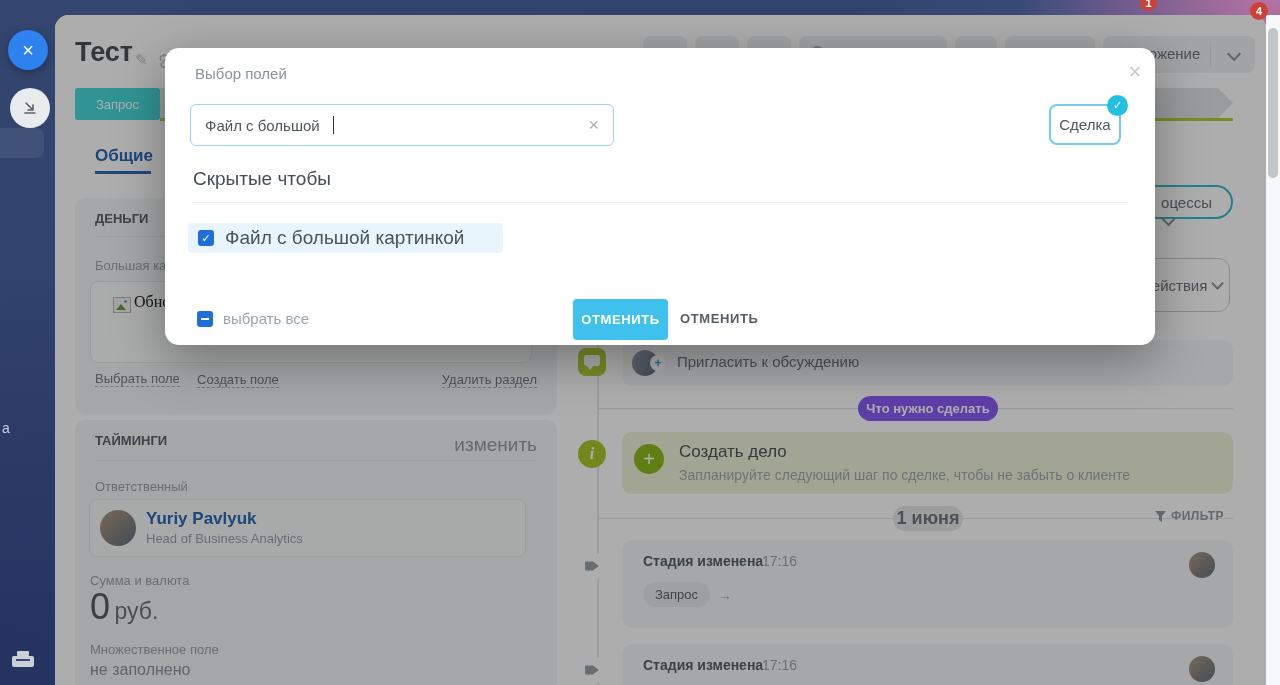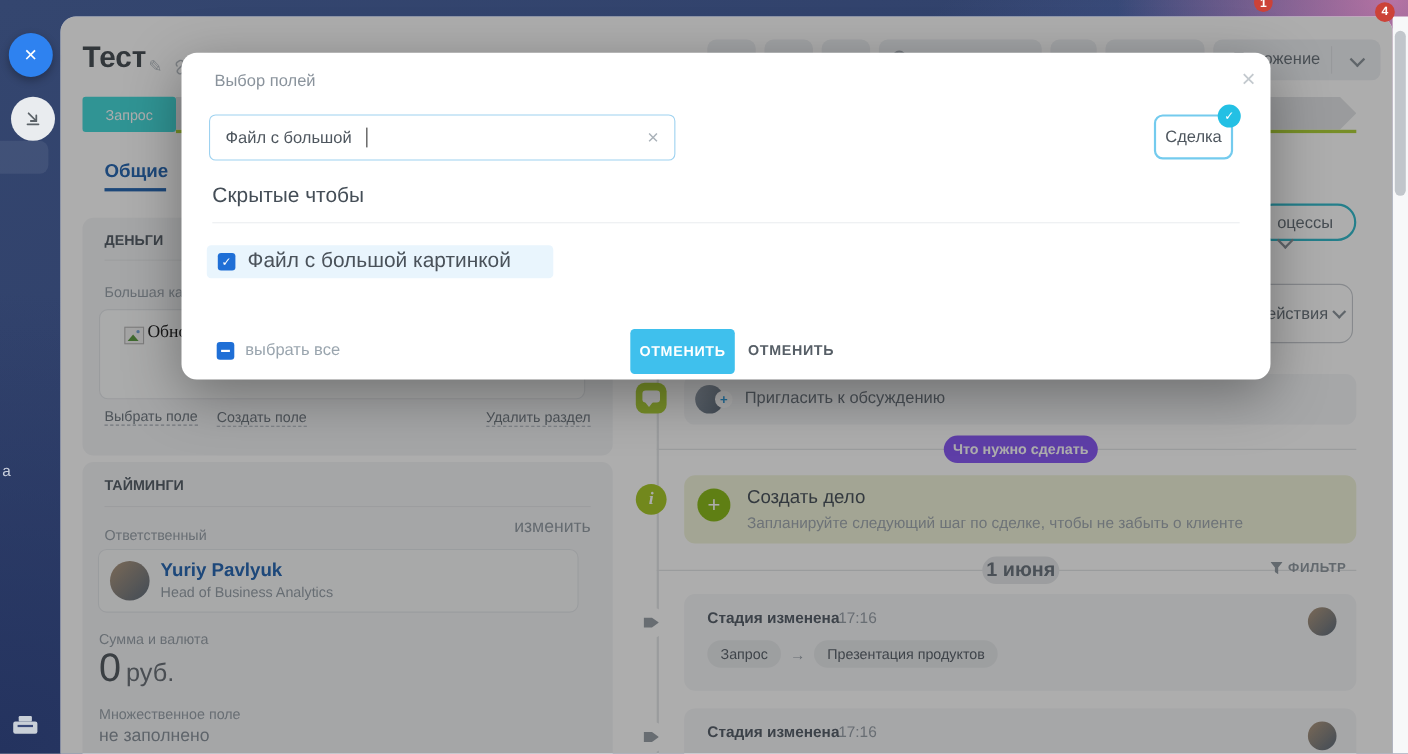--- a/index.html
+++ b/index.html
@@ -33,21 +33,21 @@
   .stage-bar{position:absolute;left:105px;top:73px;width:1073px;height:30px;background:#e3e5e7;
     clip-path:polygon(0 0,calc(100% - 15px) 0,100% 50%,calc(100% - 15px) 100%,0 100%);}
   .stage-line{position:absolute;left:105px;top:103px;width:1073px;height:3px;background:#b0d23c;}
   .proc-pill{position:absolute;left:1085px;top:124px;width:93px;height:34px;background:#fff;border:2px solid #35bccd;
     border-radius:18px;font-size:15px;color:#6b747c;display:flex;align-items:center;justify-content:center;box-sizing:border-box;margin-top:46px;}
   .tab{position:absolute;left:40px;top:131px;font-size:17px;font-weight:600;color:#2b6ab4;}
   .tab-under{position:absolute;left:40px;top:156px;width:56px;height:3px;background:#2b6ab4;}
   
   .sec{position:absolute;left:20px;width:482px;background:#f4f5f7;border-radius:10px;}
   .sec-title{position:absolute;left:20px;top:13px;font-size:13px;font-weight:bold;color:#59626b;}
-  .sec-edit{position:absolute;right:20px;top:14px;font-size:16px;color:#959ea6;margin-top:37px;}
+  .sec-edit{position:absolute;right:20px;top:14px;font-size:19px;color:#959ea6;}
   .sec-div{position:absolute;left:20px;top:38px;width:442px;height:1px;background:#e6e8ea;}
   .f-label{font-size:13px;color:#9aa3ab;position:absolute;}
   .imgbox{position:absolute;left:15px;top:83px;width:440px;height:80px;background:#fbfcfd;border:1px solid #e3e6e9;border-radius:8px;}
   .broken{position:absolute;left:22px;top:15px;width:16px;height:14px;background:#f4f4f4;border:1px solid #b9b9b9;}
   .broken:before{content:"";position:absolute;left:2px;bottom:2px;width:0;height:0;border-left:5px solid transparent;border-right:5px solid transparent;border-bottom:6px solid #5f9e48;}
   .broken:after{content:"";position:absolute;right:3px;top:2px;width:3px;height:3px;border-radius:50%;background:#7aa7d8;}
   .alt-text{position:absolute;left:43px;top:11px;font-family:"Liberation Serif",serif;font-size:16px;color:#222;}
   .dashed-link{font-size:13px;color:#737c84;border-bottom:1px dashed #a8b0b8;position:absolute;}
   .person{position:absolute;left:14px;top:79px;width:437px;height:58px;border:1px solid #e4e7ea;border-radius:8px;background:#f8f9fa;box-sizing:border-box;}
   .avatar{border-radius:50%;background:linear-gradient(135deg,#9aa5b1,#5f6c7b);position:absolute;}
@@ -223,21 +223,20 @@
   <div class="rail-icon tag-circle" style="top:537px;">
       <span class="tag-glyph"></span>
     </div>
   <div class="tl-card" style="top:525px;height:88px;">
     <span class="entry-title">Стадия изменена</span>
     <span class="entry-time">17:16</span>
     <span class="avatar photo" style="right:18px;top:12px;width:26px;height:26px;left:auto;"></span>
     <div class="abs" style="left:21px;top:42px;display:flex;align-items:center;">
       <span class="chip">Запрос</span>
       <span class="chip-arrow">→</span>
-      <span class="chip">Презентация продуктов</span>
     </div>
   </div>
 
   <div class="rail-icon tag-circle" style="top:641px;">
       <span class="tag-glyph"></span>
     </div>
   <div class="tl-card" style="top:629px;height:90px;">
     <span class="entry-title">Стадия изменена</span>
     <span class="entry-time">17:16</span>
     <span class="avatar photo" style="right:18px;top:12px;width:26px;height:26px;left:auto;"></span>

